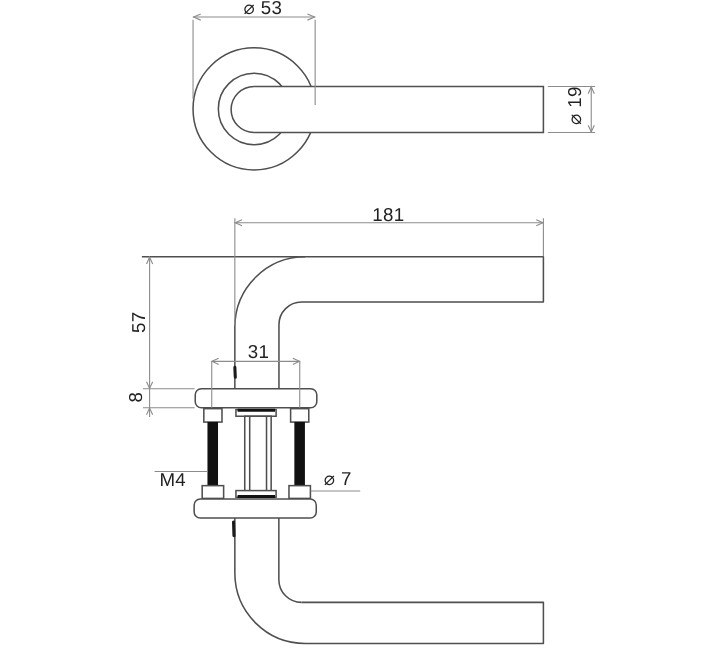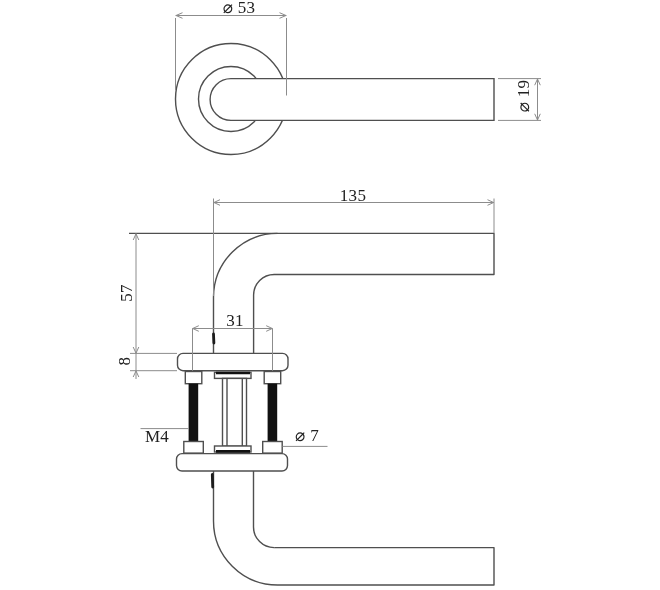--- a/index.html
+++ b/index.html
@@ -1,19 +1,19 @@
 <!DOCTYPE html>
 <html style="--background: #ffffff; --object-line: #4f4f4f; --dimension-line: #8c8c8c; --text: #222222; --screw-fill: #111111;"><head>
 <meta charset="utf-8">
 <style>
   html,body{margin:0;padding:0;background:#fff;}
   .stage{
     position:relative;width:660px;height:590px;overflow:hidden;
     background:var(--background,#ffffff);
-    font-family:Liberation Serif, serif;
+    font-family:Liberation Sans, sans-serif;
   }
   .stage svg{position:absolute;left:0;top:0;}
   .obj {fill:none;stroke:var(--object-line,#4f4f4f);stroke-width:1.4;stroke-linejoin:round;}
   .objf{fill:var(--background,#ffffff);stroke:var(--object-line,#4f4f4f);stroke-width:1.4;}
   .objo{fill:var(--background,#ffffff);stroke:var(--object-line,#4f4f4f);stroke-width:1.4;}
   .dim {fill:none;stroke:var(--dimension-line,#8c8c8c);stroke-width:1;}
   .blk {fill:var(--screw-fill,#111111);stroke:none;}
   .thick{stroke:var(--screw-fill,#111111);stroke-width:2.6;fill:none;}
   .mark{stroke:#1c1c1c;stroke-width:2.8;fill:none;stroke-linecap:round;}
   .dim-label{
@@ -105,20 +105,20 @@
       <path class="obj" d="M213.5,471 V521 A64,64 0 0 0 277.5,585 H494 V547.6 H274.2"></path>
       <path class="obj" d="M253.5,471 V527 A20.6,20.6 0 0 0 274.2,547.6"></path>
 
       <line class="mark" x1="213.5" y1="334" x2="213.9" y2="343"></line>
       <line class="mark" x1="212.3" y1="474.5" x2="212.7" y2="487"></line>
     </g>
   </svg>
 
   <span class="dim-label" style="left:239px;top:7px">⌀ 53</span>
   <span class="dim-label rot" style="left:523px;top:96px">⌀ 19</span>
-  <span class="dim-label" style="left:353px;top:195px">135</span>
+  <span class="dim-label" style="left:353px;top:195px">181</span>
   <span class="dim-label rot" style="left:126px;top:293px">57</span>
   <span class="dim-label" style="left:235px;top:320px">31</span>
   <span class="dim-label rot" style="left:124px;top:361px">8</span>
   <span class="dim-label" style="left:157px;top:436px">M4</span>
   <span class="dim-label" style="left:307px;top:435px">⌀ 7</span>
 
 </div>
 
 </body></html>

